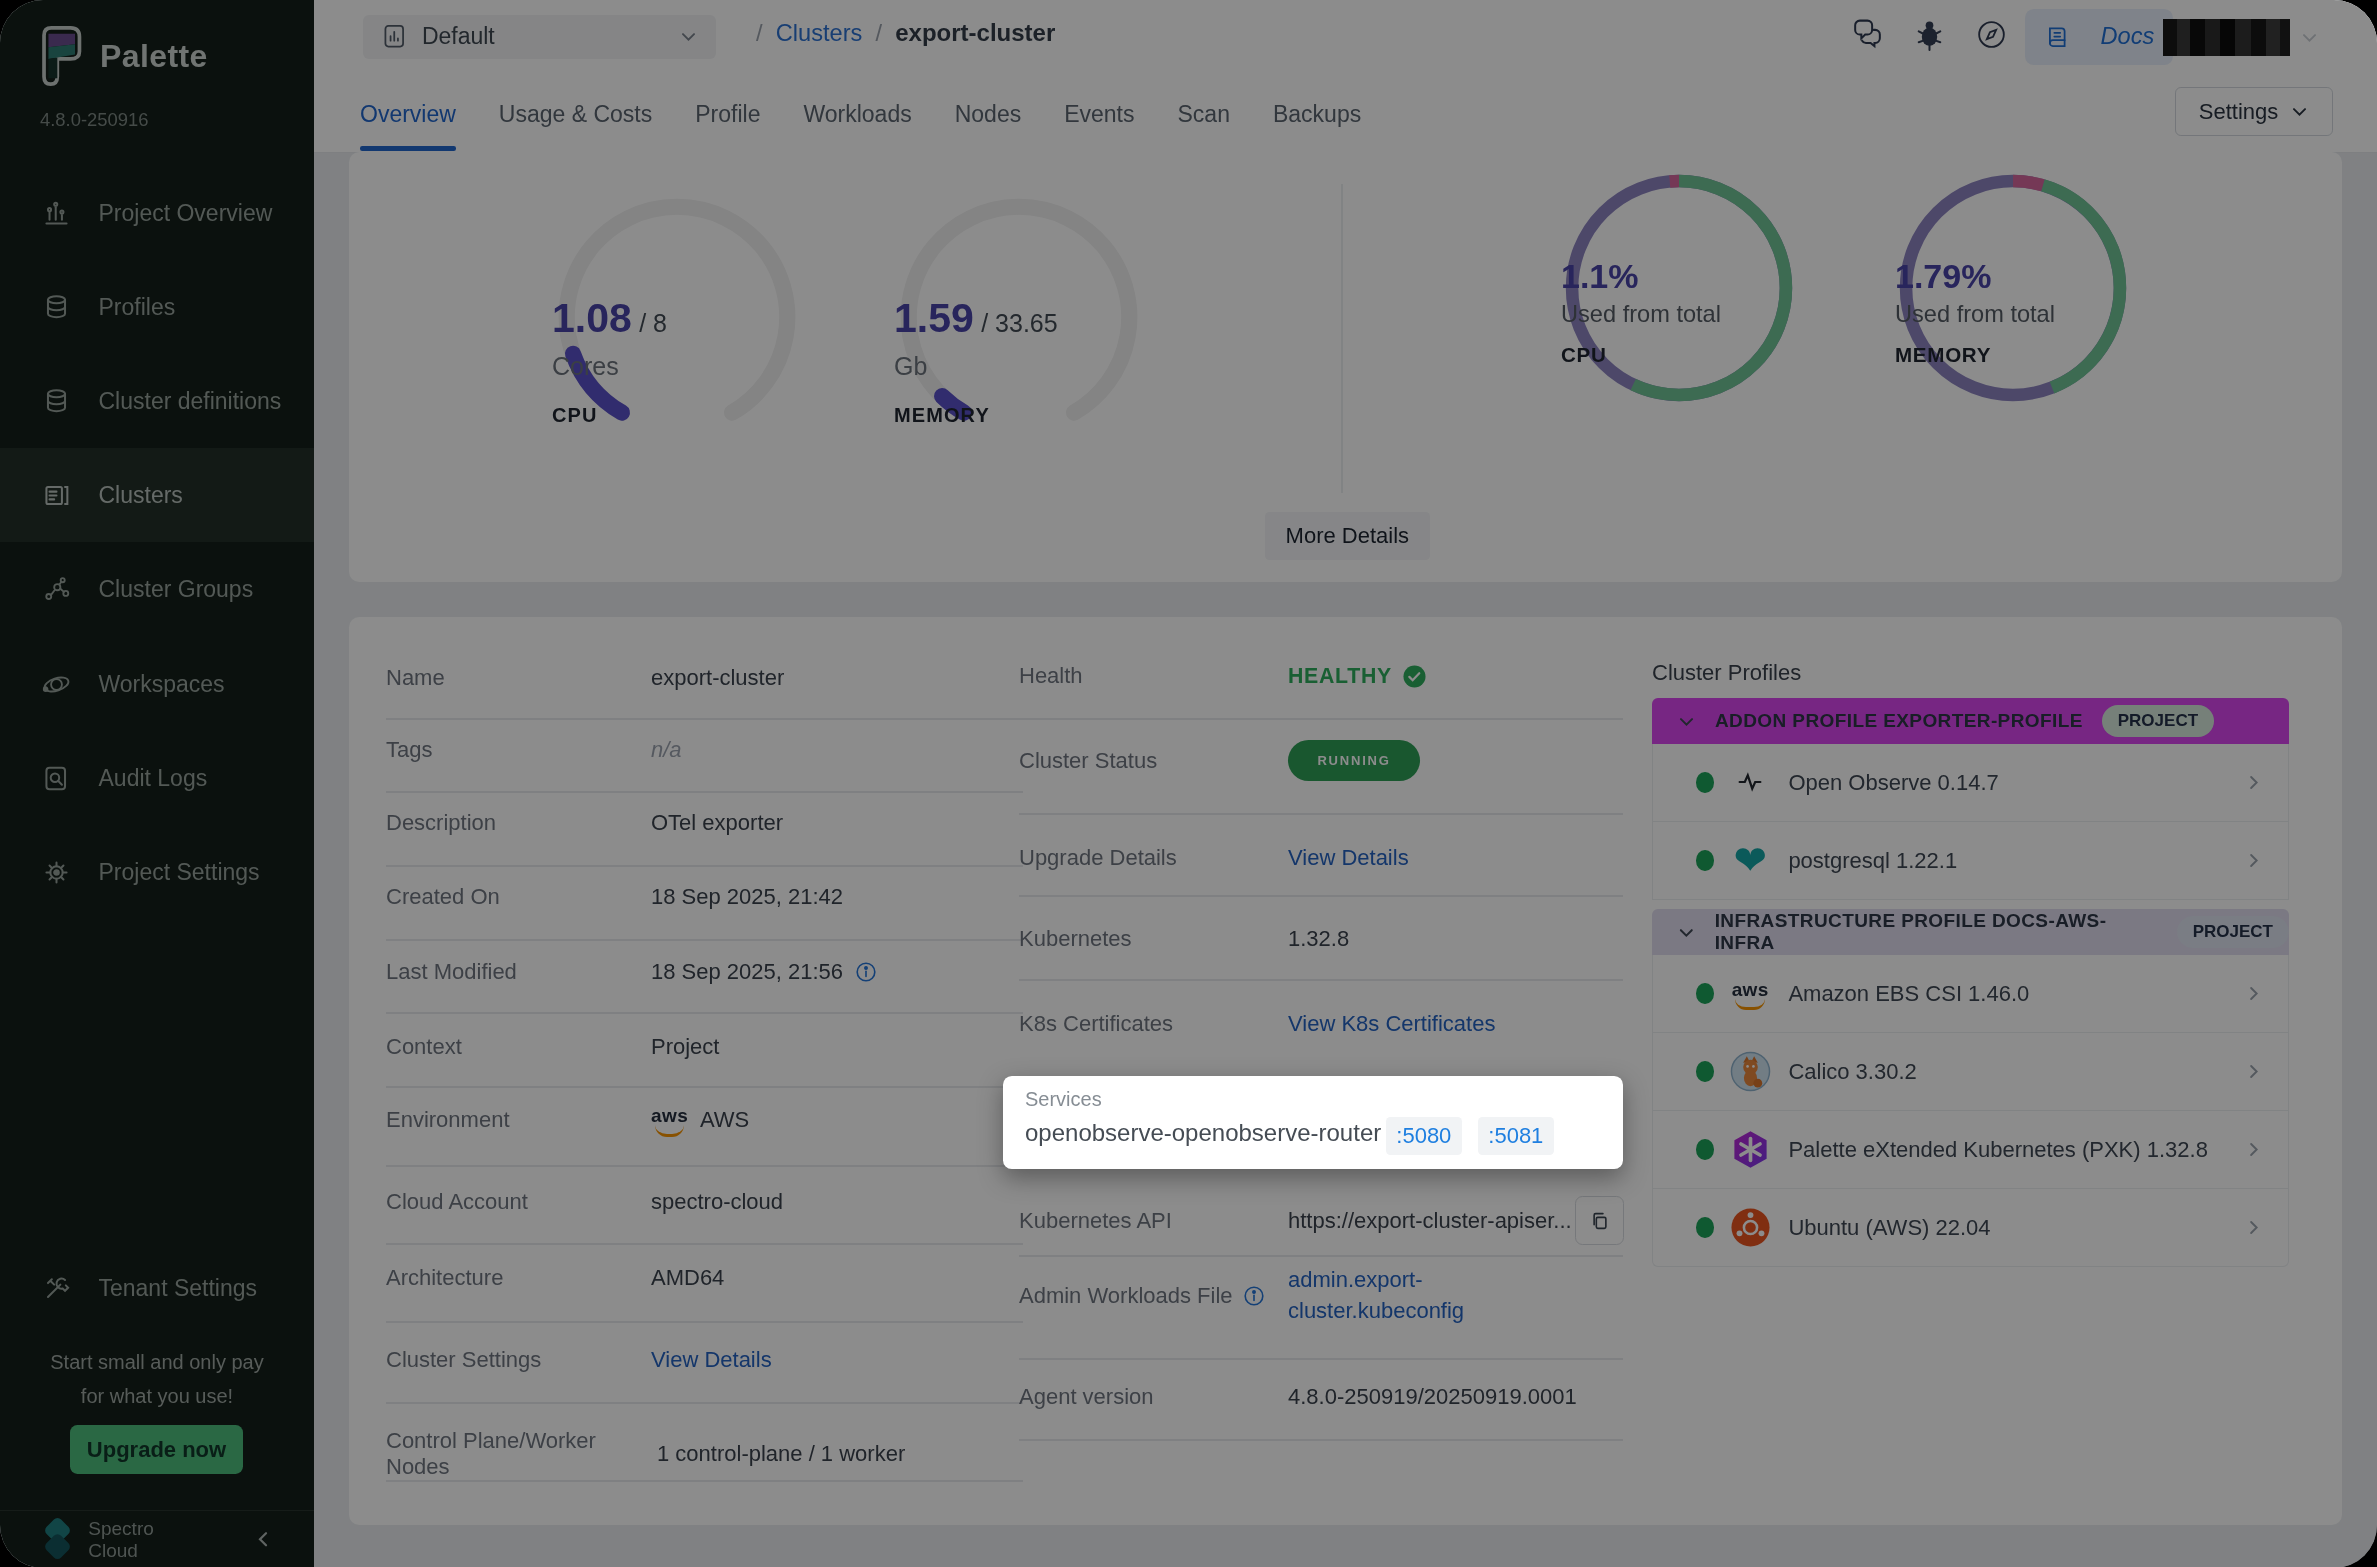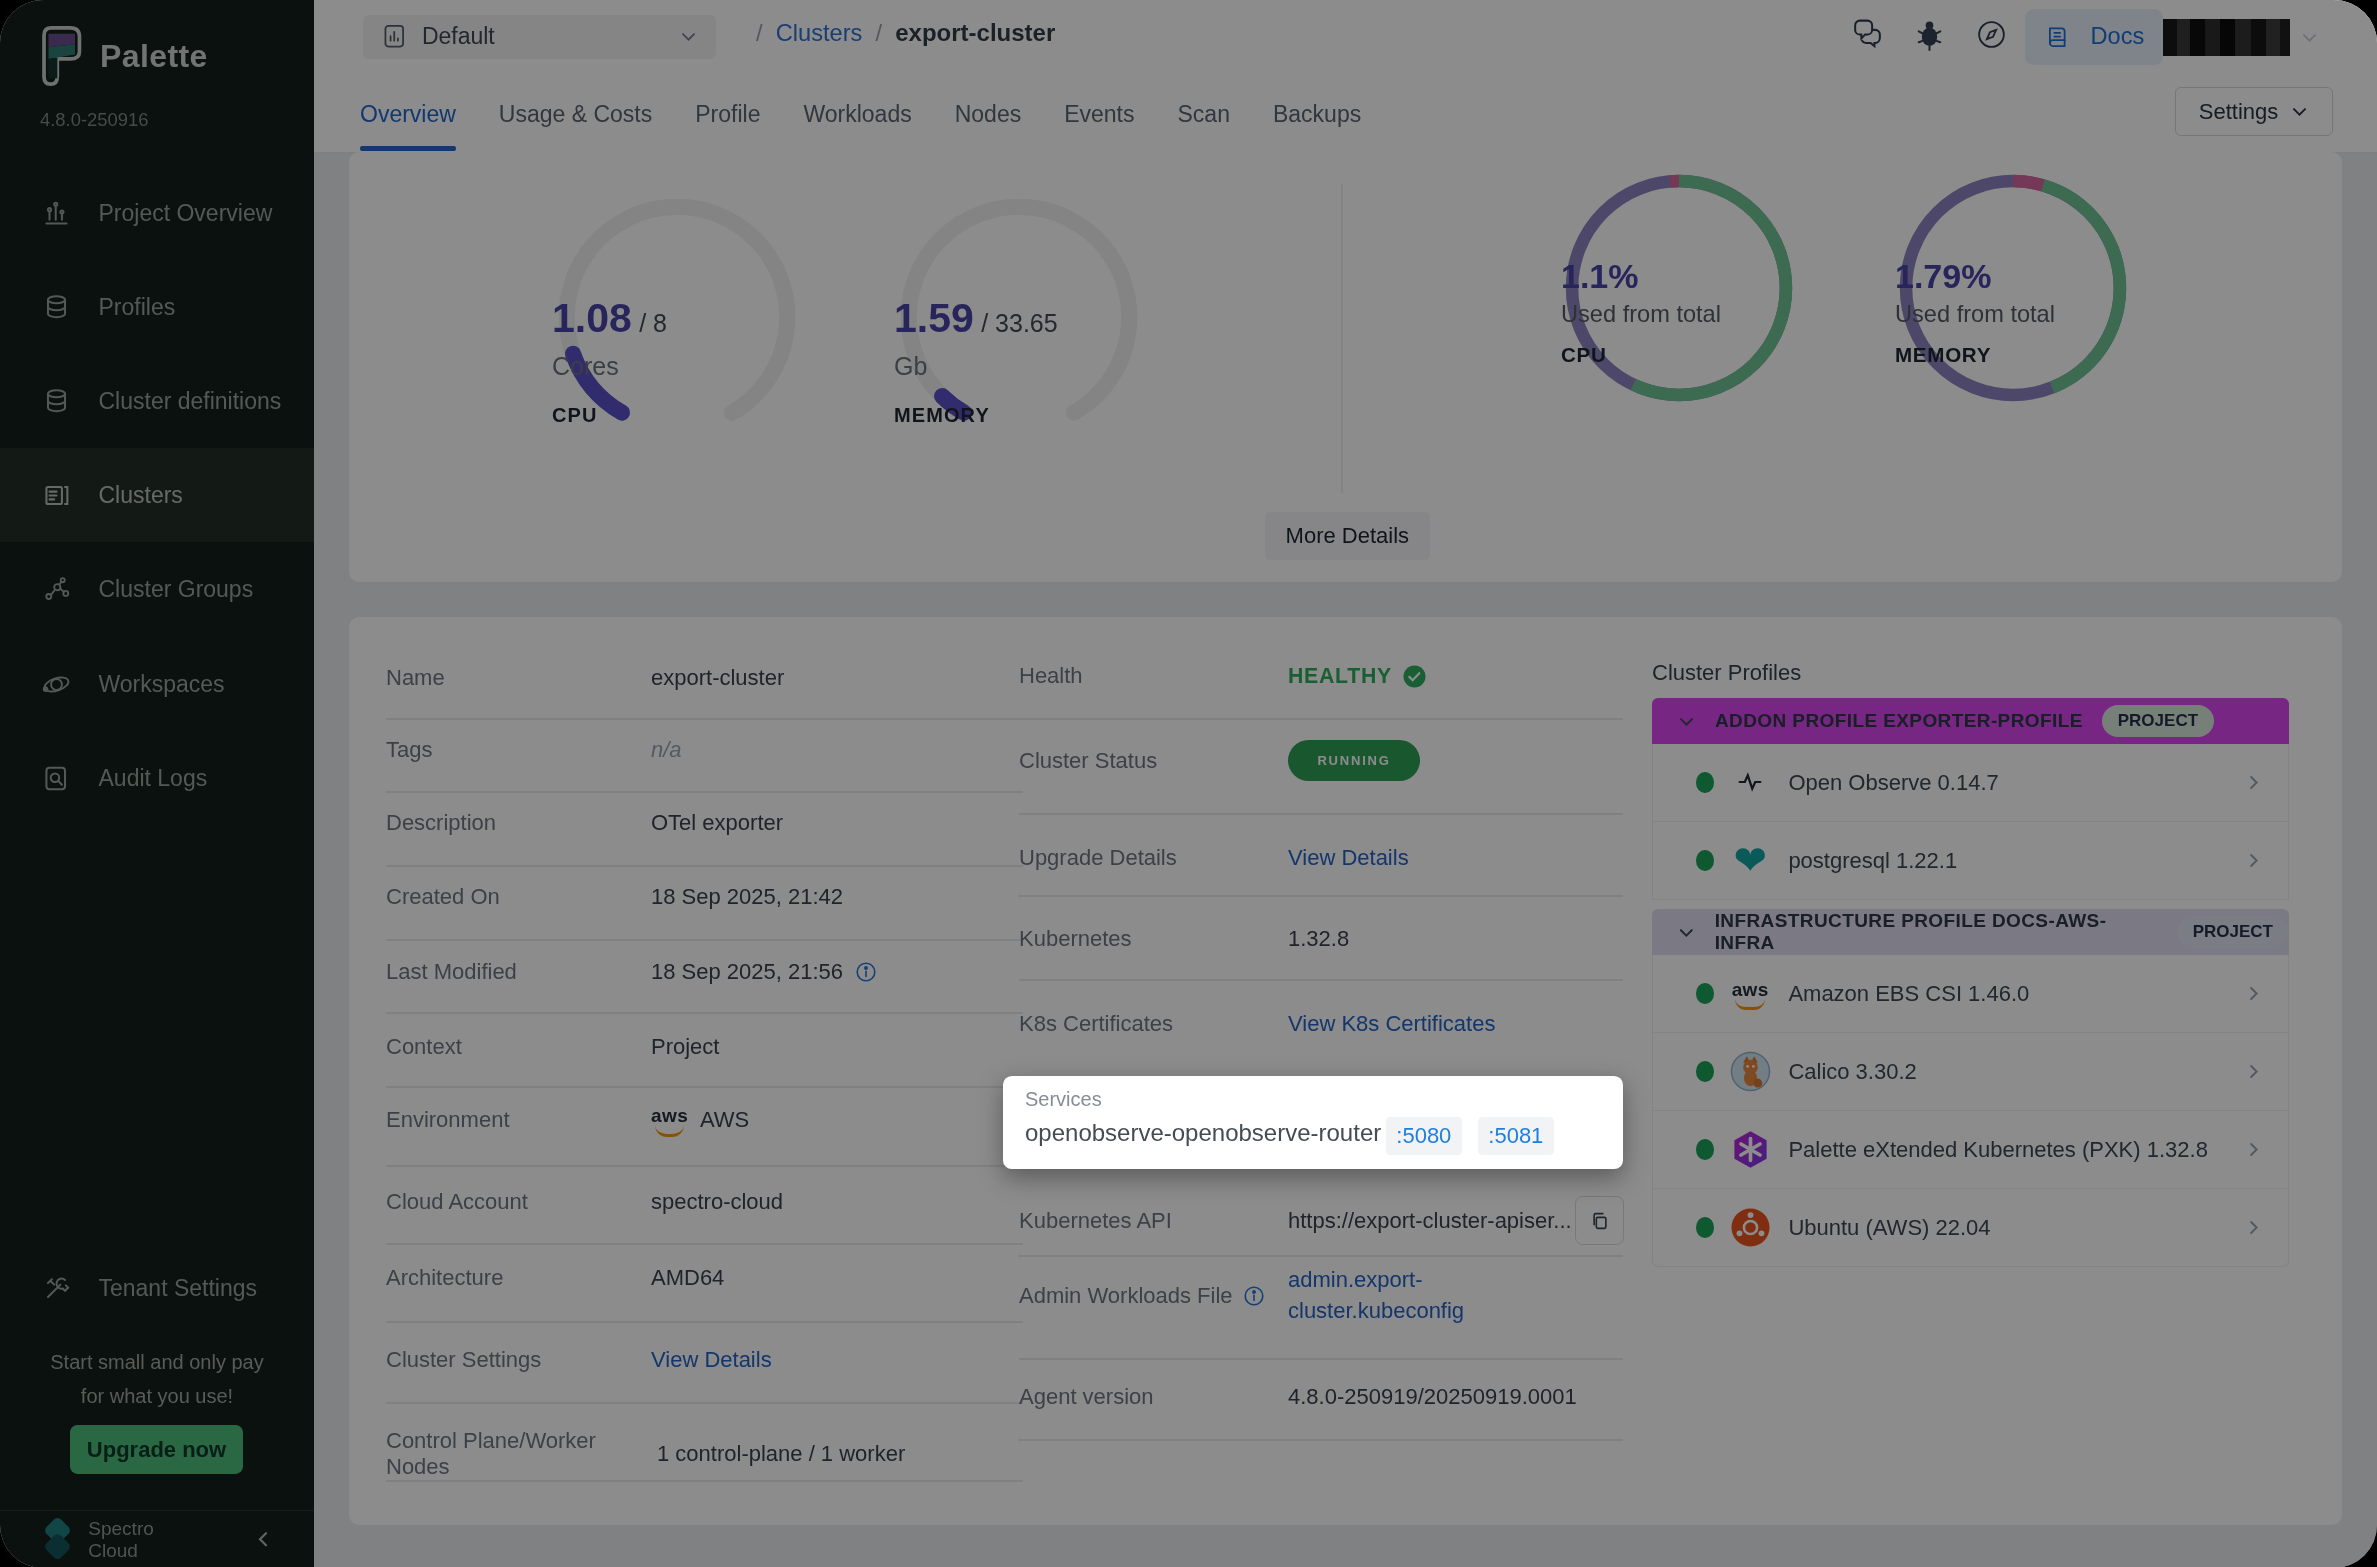--- a/index.html
+++ b/index.html
@@ -23,21 +23,21 @@
   
   .topwhite{position:absolute;left:314px;top:0;width:2133px;height:152px;background:#fff;border-bottom:1.5px solid #e5e8ec;}
   .proj-pill{position:absolute;left:49px;top:14.7px;width:353px;height:44px;background:#f2f3f5;border-radius:5.9px;display:flex;align-items:center;gap:14.7px;padding:0 17.7px;box-sizing:border-box;cursor:pointer;}
   .proj-pill .lbl{font-size:23px;color:#3e4751;}
   .proj-pill .chev{margin-left:auto;color:#7a828c;}
   .crumbs{position:absolute;left:442px;top:19px;display:flex;align-items:center;gap:13.2px;font-size:23.6px;}
   .crumb-sep{color:#9aa1ab;}
   .crumb-link{color:#2d72d2;cursor:pointer;}
   .crumb-cur{color:#333d49;font-weight:600;font-size:24px;}
   .top-ico{position:absolute;top:16px;width:37px;height:37px;color:#2f3a50;cursor:pointer;}
-  .docs-pill{position:absolute;left:1711px;top:8.8px;height:56px;padding:0 19px;background:#e8effb;border-radius:8.8px;display:flex;align-items:center;gap:20px;cursor:pointer;}
+  .docs-pill{position:absolute;left:1711px;top:8.8px;height:56px;padding:0 19px;background:#e8effb;border-radius:8.8px;display:flex;align-items:center;gap:30px;cursor:pointer;font-style:italic;}
   .docs-pill span{color:#1f6fd6;font-size:23.6px;font-weight:500;}
   .user-blur{position:absolute;left:1849px;top:19px;width:127px;height:37px;
     background:linear-gradient(90deg,#181818 0 11%,#3a3a3a 11% 21%,#101010 21% 33%,#2f2f2f 33% 45%,#0c0c0c 45% 57%,#343434 57% 69%,#161616 69% 81%,#3d3d3d 81% 92%,#202020 92% 100%);}
   .user-caret{position:absolute;left:1986px;top:28px;color:#c9ced4;}
   .tabs{position:absolute;left:46px;top:78px;height:73px;display:flex;align-items:center;gap:43px;}
   .tab{font-size:23px;color:#5b6570;position:relative;height:73px;display:flex;align-items:center;cursor:pointer;}
   .tab.active{color:#2166cc;font-weight:500;}
   .tab.active::after{content:"";position:absolute;left:0;right:0;bottom:0;height:5.2px;background:#2166cc;border-radius:2.2px;}
   .settings-btn{position:absolute;left:1861px;top:87px;width:156px;height:47px;background:#fff;border:1.5px solid #d3d8de;border-radius:5.9px;display:flex;align-items:center;justify-content:center;gap:11.8px;font-size:22px;color:#2b3440;cursor:pointer;}
 
@@ -169,20 +169,28 @@
         </svg>
       <span>Workspaces</span>
     </div>
     <div class="side-item" style="top:731px">
       <svg width="31" height="31" viewBox="0 0 40 40" fill="none" stroke="currentColor" stroke-width="2.6" stroke-linecap="round">
           <rect x="7" y="6" width="24" height="28" rx="4"></rect>
           <circle cx="18" cy="19" r="5.5"></circle>
           <path d="M22 23l5 5"></path>
         </svg>
       <span>Audit Logs</span>
+    </div>
+    <div class="side-item" style="top:825px">
+      <svg width="31" height="31" viewBox="0 0 40 40" fill="none" stroke="currentColor" stroke-width="2.6" stroke-linecap="round">
+          <circle cx="20" cy="20" r="8"></circle>
+          <circle cx="20" cy="20" r="3" fill="currentColor"></circle>
+          <path d="M20 7v5M20 28v5M7 20h5M28 20h5M11 11l3.5 3.5M25.5 25.5L29 29M29 11l-3.5 3.5M14.5 25.5L11 29"></path>
+        </svg>
+      <span>Project Settings</span>
     </div>
 
     <div class="side-item" style="top:1241px">
       <svg width="31" height="31" viewBox="0 0 40 40" fill="none" stroke="currentColor" stroke-width="2.6" stroke-linecap="round">
           <path d="M9 31L25 15"></path>
           <path d="M12 10l5 5M9 13l5-5"></path>
           <path d="M31 9a6.5 6.5 0 1 0-3 11l3 3 4-4-3-3"></path>
         </svg>
       <span>Tenant Settings</span>
     </div>

